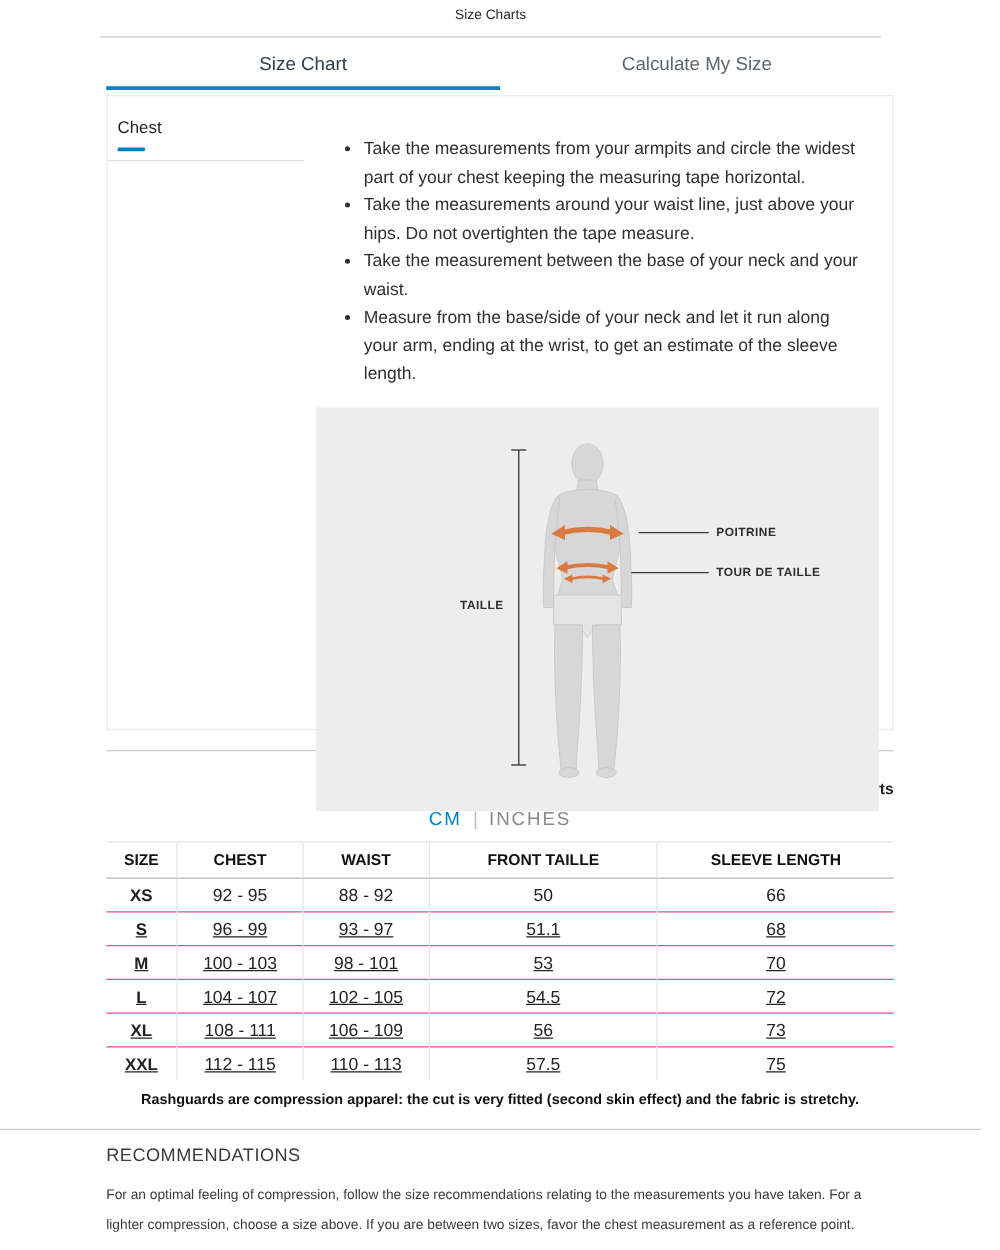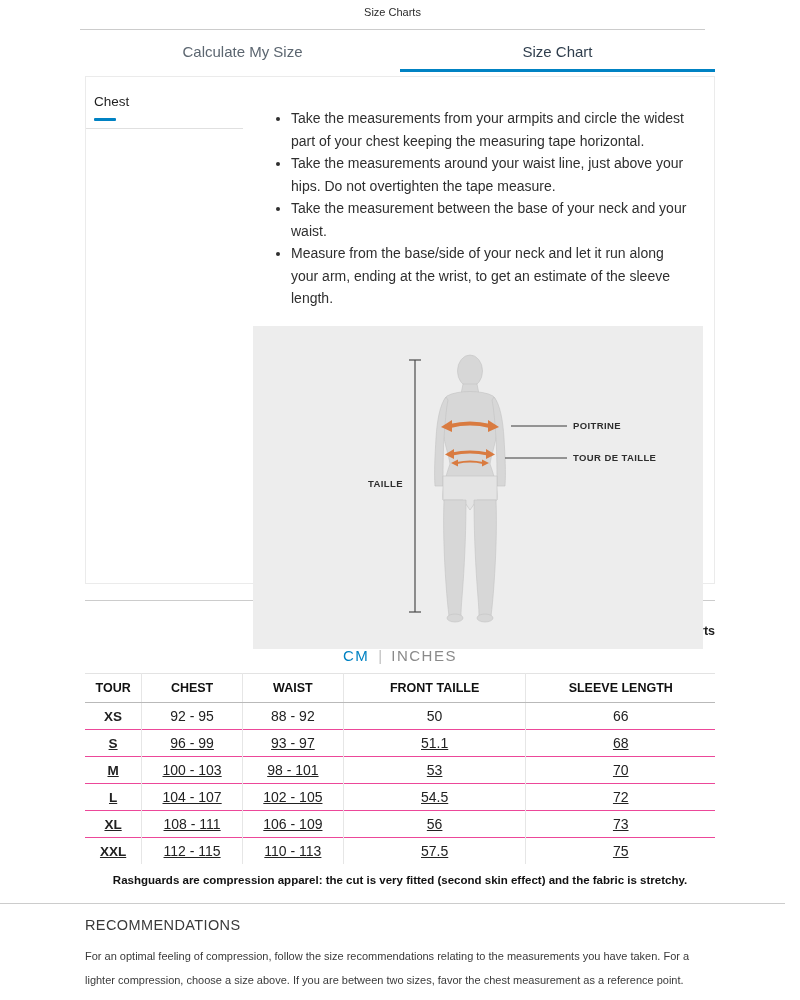--- a/index.html
+++ b/index.html
@@ -64,22 +64,22 @@
 <body>
 
 <div class="page">
 
   <h1 class="page-title">Size Charts</h1>
   <hr class="rule" id="rule-top">
 
   <div class="content">
 
     <nav class="tabs">
+      <button class="tab active">Size Chart</button>
       <button class="tab">Calculate My Size</button>
-      <button class="tab active">Size Chart</button>
     </nav>
 
     <section class="card">
       <aside class="card-sidebar">
         <div class="sidebar-item">
           <span>Chest</span>
           <span class="active-underline"></span>
         </div>
       </aside>
 
@@ -152,21 +152,21 @@
     <table>
       <colgroup>
         <col style="width:9%">
           <col style="width:16%">
           <col style="width:16%">
           <col style="width:29%">
           <col style="width:30%">
       </colgroup>
       <thead>
           <tr id="size-table-head">
-            <th>TOUR</th>
+            <th>SIZE</th>
             <th>CHEST</th>
             <th>WAIST</th>
             <th>FRONT TAILLE</th>
             <th>SLEEVE LENGTH</th>
           </tr>
         </thead>
       <tbody id="size-table-body">
           <tr>
             <td class="size-col">XS</td>
             <td>92 - 95</td>

